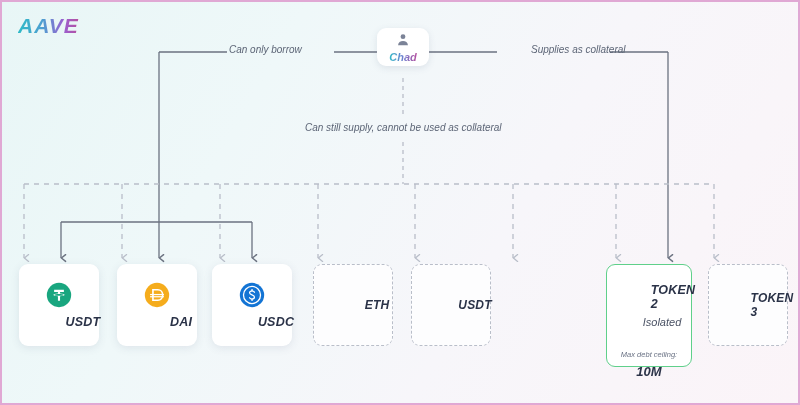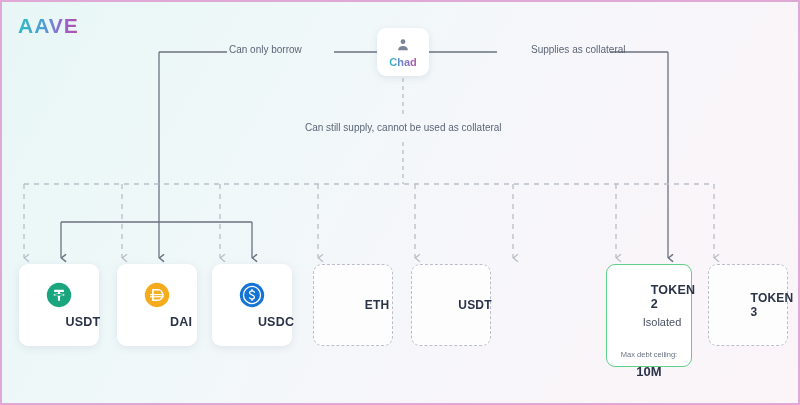--- a/index.html
+++ b/index.html
@@ -8,38 +8,39 @@
     font-family: "Liberation Sans", sans-serif;
     overflow: hidden;
   }
   #canvas {
     position: relative;
     width: 800px; height: 405px;
     background:
       linear-gradient(120deg, #e8f6f6 0%, #eff8f9 30%, #f7f6fa 62%, #fbf4f8 100%);
     border: 2px solid #e0a8d4;
     overflow: hidden;
+    font-style: italic;
   }
 
   
   #logo {
     position: absolute; left: 16px; top: 12px;
     font-size: 21px; font-weight: 700; letter-spacing: 1px;
     background: linear-gradient(90deg, #2ebac6 0%, #4e9fd1 40%, #9b5fd0 75%, #b6509e 100%);
     -webkit-background-clip: text; background-clip: text;
     -webkit-text-fill-color: transparent; color: #9b5fd0;
   }
 
   
   #wires { position: absolute; left: 0; top: 0; width: 800px; height: 405px; }
 
   
   #chad {
     position: absolute; left: 375px; top: 26px;
-    width: 52px; height: 48px;
+    width: 52px; height: 38px;
     background: #ffffff; border-radius: 9px;
     box-shadow: 0 2px 7px rgba(80,90,120,.13);
     display: flex; flex-direction: column;
     align-items: center; justify-content: center; gap: 3px;
   }
   #chad .person { width: 16px; height: 16px; }
   #chad .nm {
     font-size: 11px; font-weight: 700;
     background: linear-gradient(90deg, #2ebac6 0%, #6f7fd0 50%, #b6509e 100%);
     -webkit-background-clip: text; background-clip: text;

